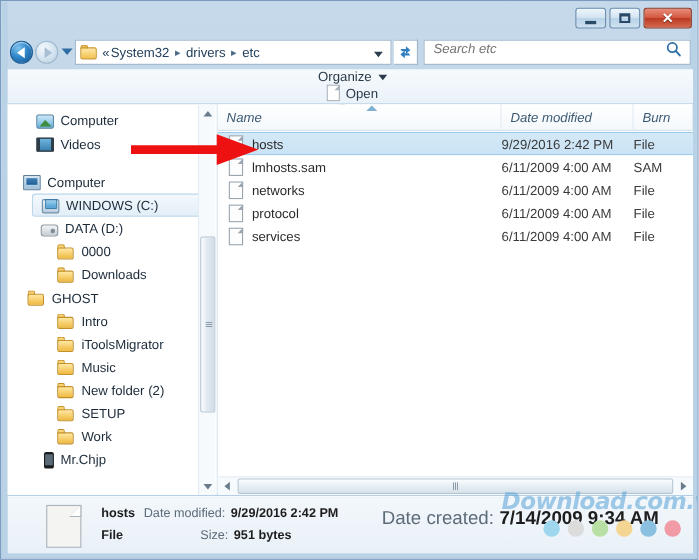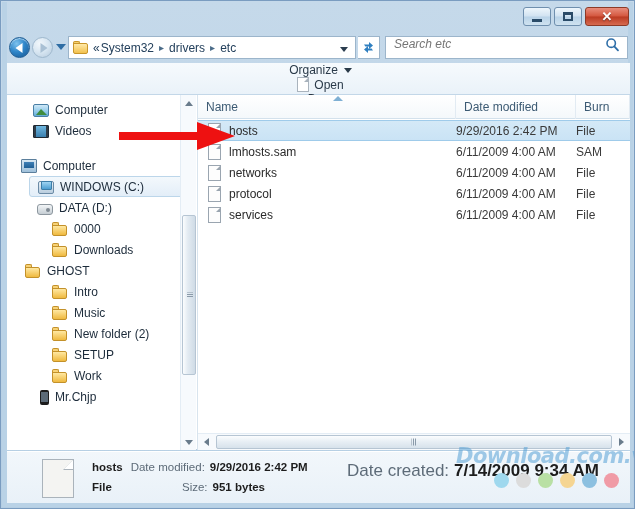--- a/index.html
+++ b/index.html
@@ -292,21 +292,21 @@
 
   
   #listpane {
     position: absolute; left: 190px; top: 0; right: 0; height: 355px;
     border-left: 1px solid #d8e4ee; background: #ffffff;
   }
   #colheader {
     position: absolute; left: 0; top: 0; right: 0; height: 24px;
     background: linear-gradient(to bottom, #ffffff, #f4f8fb);
     border-bottom: 1px solid #d3e1ec;
-    display: flex; align-items: center;
+    display: flex; align-items: center; font-style: italic;
   }
   .col {
     font-size: 12px; color: #3c5a73; height: 24px;
     display: flex; align-items: center; padding-left: 8px;
     border-right: 1px solid #e2ebf3; position: relative;
   }
   .col.name { width: 258px; }
   .col.date { width: 120px; }
   .col.type { flex: 1; }
   #sort-indicator {
@@ -574,20 +574,27 @@
               <span class="ft"></span>
               <span class="fb"></span>
             </span>
             <span class="nav-label">Intro</span>
           </div>
           <div class="nav-item" style="padding-left: 45px;">
             <span class="nav-icon ic-folder">
               <span class="ft"></span>
               <span class="fb"></span>
             </span>
+            <span class="nav-label">iToolsMigrator</span>
+          </div>
+          <div class="nav-item" style="padding-left: 45px;">
+            <span class="nav-icon ic-folder">
+              <span class="ft"></span>
+              <span class="fb"></span>
+            </span>
             <span class="nav-label">Music</span>
           </div>
           <div class="nav-item" style="padding-left: 45px; align-items: center;">
             <span class="nav-icon ic-folder">
               <span class="ft"></span>
               <span class="fb"></span>
             </span>
             <span class="nav-label">New folder (2)</span>
           </div>
           <div class="nav-item" style="padding-left: 45px;">

